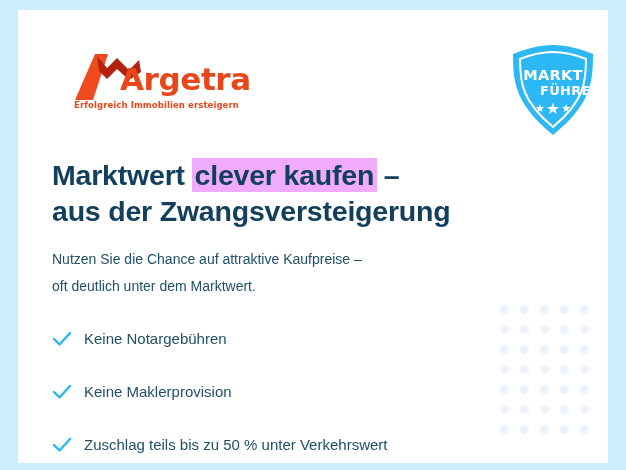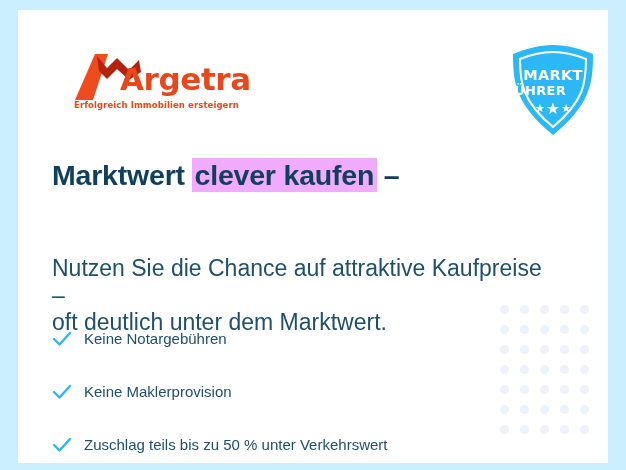--- a/index.html
+++ b/index.html
@@ -105,21 +105,21 @@
     font-weight: bold;
     color: #FFFFFF;
     letter-spacing: 0.3px;
     font-family: "DejaVu Sans", sans-serif;
   }
   #badge-text-fuehrer {
     position: absolute;
     left: 0;
     top: 41px;
     width: 96px;
-    text-align: left;
+    text-align: right;
     font-size: 13px;
     font-weight: bold;
     color: #FFFFFF;
     letter-spacing: 0.3px;
     font-family: "DejaVu Sans", sans-serif;
   }
   #badge-stars {
     position: absolute;
     left: 0;
     top: 58px;
@@ -151,21 +151,21 @@
     box-decoration-break: clone;
     -webkit-box-decoration-break: clone;
   }
   
   #subheading {
     position: absolute;
     left: 34px;
     top: 222px;
     width: 500px;
     z-index: 2;
-    font-size: 23px;
+    font-size: 14px;
     color: #215068;
     line-height: 27px;
   }
   
   #bullets {
     position: absolute;
     left: 34px;
     top: 296px;
     width: 480px;
     z-index: 2;
@@ -252,20 +252,21 @@
       </svg>
       <div id="badge-text-markt">MARKT</div>
       <div id="badge-text-fuehrer">FÜHRER</div>
       <div id="badge-stars">
         <span class="star-sm">★</span><span class="star-lg">★</span><span class="star-sm">★</span>
       </div>
     </div>
 
     <h1 id="headline">
       <span>Marktwert </span><span class="hl-mark">clever kaufen</span><span> –</span><br>
+      <span>aus der Zwangsversteigerung</span>
     </h1>
 
     <p id="subheading">
       <span>Nutzen Sie die Chance auf attraktive Kaufpreise –</span><br>
       <span>oft deutlich unter dem Marktwert.</span>
     </p>
 
     <ul id="bullets">
         <li>
           <span class="bullet-check">

